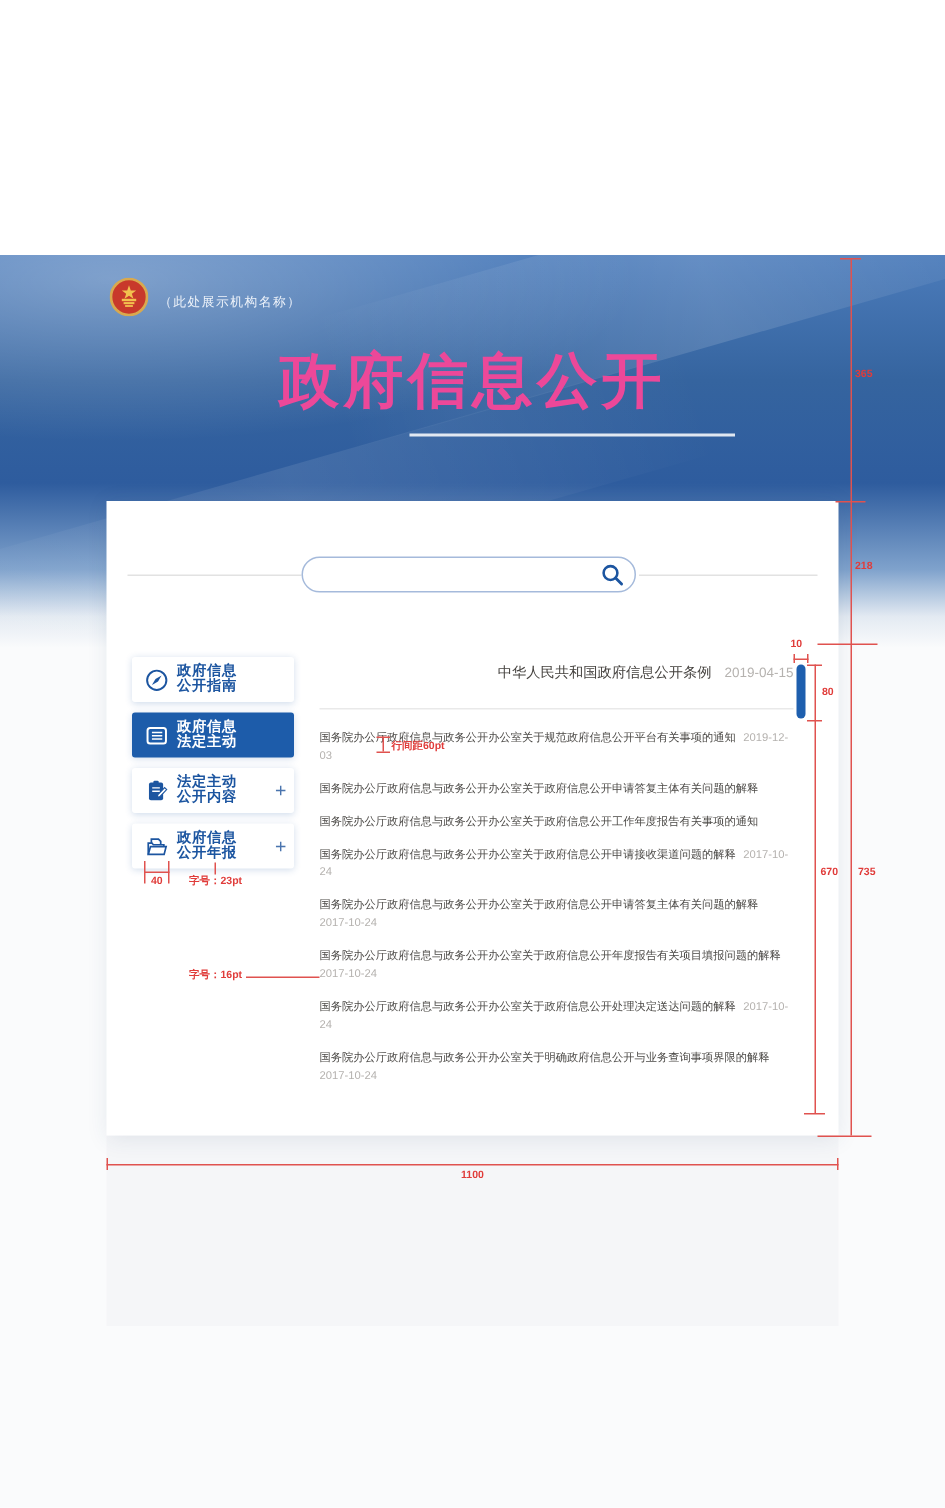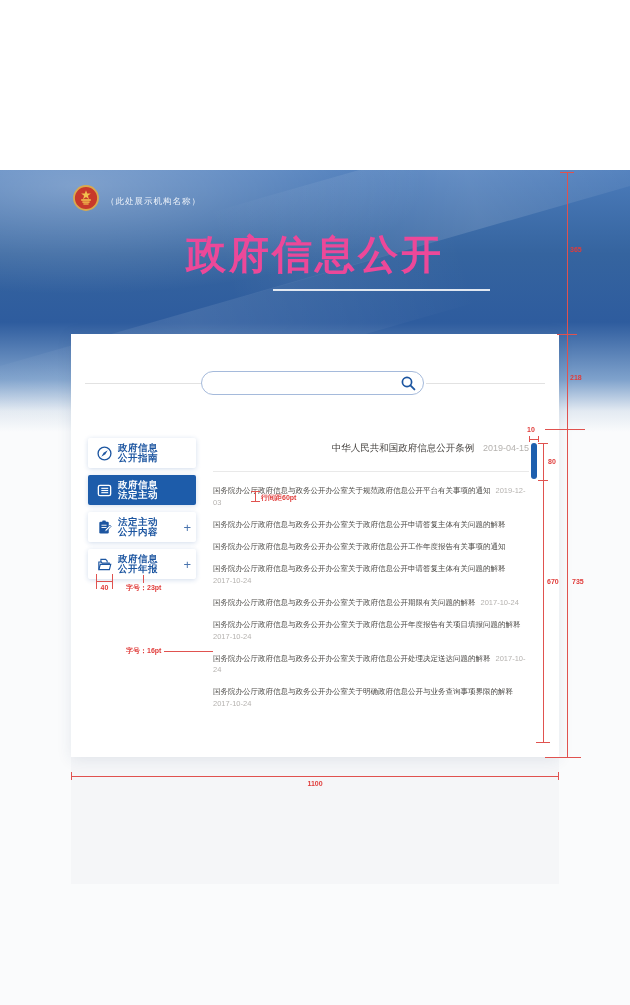--- a/index.html
+++ b/index.html
@@ -161,22 +161,22 @@
   <div id="doc-area" class="abs">
     <div id="feature-row">
       <a id="feature-title" href="#">中华人民共和国政府信息公开条例</a>
       <span id="feature-date">2019-04-15</span>
     </div>
     <div id="doc-sep"></div>
     <div id="doc-list">
         <div class="doc-item"><a class="doc-title" href="#">国务院办公厅政府信息与政务公开办公室关于规范政府信息公开平台有关事项的通知</a><span class="doc-date">2019-12-03</span></div>
         <div class="doc-item wrap"><a class="doc-title" href="#">国务院办公厅政府信息与政务公开办公室关于政府信息公开申请答复主体有关问题的解释</a></div>
         <div class="doc-item wrap"><a class="doc-title" href="#">国务院办公厅政府信息与政务公开办公室关于政府信息公开工作年度报告有关事项的通知</a></div>
+        <div class="doc-item"><a class="doc-title" href="#">国务院办公厅政府信息与政务公开办公室关于政府信息公开申请接收渠道问题的解释</a><span class="doc-date">2017-10-24</span></div>
         <div class="doc-item wrap"><a class="doc-title" href="#">国务院办公厅政府信息与政务公开办公室关于政府信息公开申请答复主体有关问题的解释</a><span class="doc-date">2017-10-24</span></div>
-        <div class="doc-item"><a class="doc-title" href="#">国务院办公厅政府信息与政务公开办公室关于政府信息公开期限有关问题的解释</a><span class="doc-date">2017-10-24</span></div>
         <div class="doc-item wrap"><a class="doc-title" href="#">国务院办公厅政府信息与政务公开办公室关于政府信息公开年度报告有关项目填报问题的解释</a><span class="doc-date">2017-10-24</span></div>
         <div class="doc-item"><a class="doc-title" href="#">国务院办公厅政府信息与政务公开办公室关于政府信息公开处理决定送达问题的解释</a><span class="doc-date">2017-10-24</span></div>
         <div class="doc-item wrap"><a class="doc-title" href="#">国务院办公厅政府信息与政务公开办公室关于明确政府信息公开与业务查询事项界限的解释</a><span class="doc-date">2017-10-24</span></div>
       </div>
   </div>
 
   <div id="scroll-thumb" class="abs"></div>
 </div>
 
 <div class="r" style="left:567px;top:172px;width:1px;height:585px;"></div>

